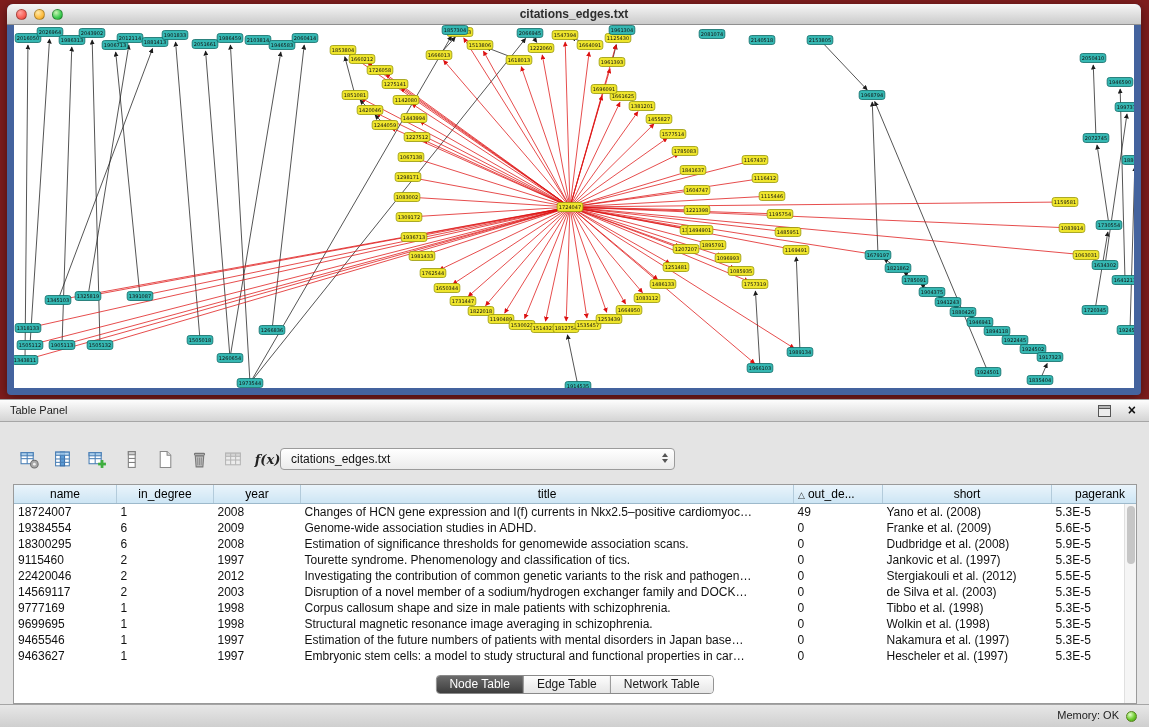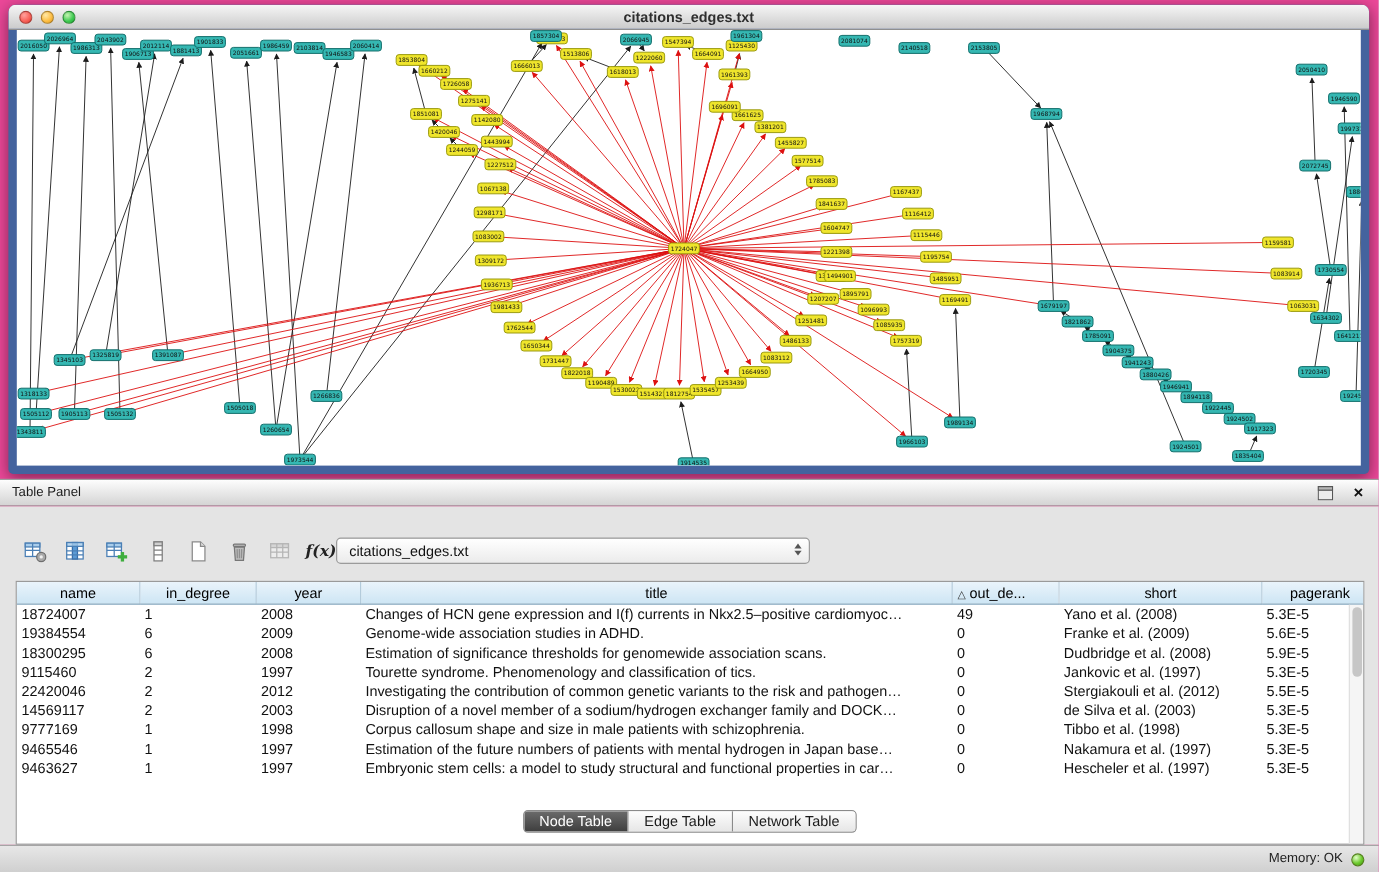--- a/index.html
+++ b/index.html
@@ -1,16 +1,16 @@
 <!DOCTYPE html>
 <html><head>
 <meta charset="utf-8">
 <style>
   html,body{margin:0;padding:0;}
-  .app{position:relative;width:1149px;height:727px;background:#ec4899;font-family:"Liberation Sans",sans-serif;overflow:hidden;}
+  .app{position:relative;width:1149px;height:727px;background:#7f1d1d;font-family:"Liberation Sans",sans-serif;overflow:hidden;}
 
   
   .gwin{position:absolute;left:7px;top:4px;width:1134px;height:391px;background:#44639e;border-radius:6px 6px 4px 4px;box-shadow:0 3px 12px rgba(0,0,0,.45);}
   .titlebar{position:absolute;left:0;right:0;top:0;height:21px;border-radius:6px 6px 0 0;background:linear-gradient(#f6f6f6,#cbcbcb);border-bottom:1px solid #8f8f8f;box-sizing:border-box;}
   .title{text-align:center;font-size:12px;font-weight:bold;color:#2e2e2e;line-height:20px;}
   .lights{position:absolute;left:9px;top:5px;display:flex;gap:7px;}
   .light{width:11px;height:11px;border-radius:50%;border:1px solid rgba(0,0,0,.28);box-sizing:border-box;}
   .l-red{background:radial-gradient(circle at 35% 30%,#ffa39e,#f85f56 60%,#d23a30);}
   .l-yel{background:radial-gradient(circle at 35% 30%,#ffe9a8,#fdbc40 60%,#de9a1e);}
   .l-grn{background:radial-gradient(circle at 35% 30%,#c8f4b4,#3bc94f 60%,#23a532);}
@@ -866,24 +866,34 @@
               <td class="c0">9777169</td>
               <td class="c1">1</td>
               <td class="c2">1998</td>
               <td class="c3">Corpus callosum shape and size in male patients with schizophrenia.</td>
               <td class="c4">0</td>
               <td class="c5">Tibbo et al. (1998)</td>
               <td class="c6">5.3E-5</td>
               <td class="cf"></td>
             </tr>
             <tr>
+              <td class="c0">9699695</td>
+              <td class="c1">1</td>
+              <td class="c2">1998</td>
+              <td class="c3">Structural magnetic resonance image averaging in schizophrenia.</td>
+              <td class="c4">0</td>
+              <td class="c5">Wolkin et al. (1998)</td>
+              <td class="c6">5.3E-5</td>
+              <td class="cf"></td>
+            </tr>
+            <tr>
               <td class="c0">9465546</td>
               <td class="c1">1</td>
               <td class="c2">1997</td>
-              <td class="c3">Estimation of the future numbers of patients with mental hydrogen in Japan base…</td>
+              <td class="c3">Estimation of the future numbers of patients with mental disorders in Japan base…</td>
               <td class="c4">0</td>
               <td class="c5">Nakamura et al. (1997)</td>
               <td class="c6">5.3E-5</td>
               <td class="cf"></td>
             </tr>
             <tr>
               <td class="c0">9463627</td>
               <td class="c1">1</td>
               <td class="c2">1997</td>
               <td class="c3">Embryonic stem cells: a model to study structural and functional properties in car…</td>

